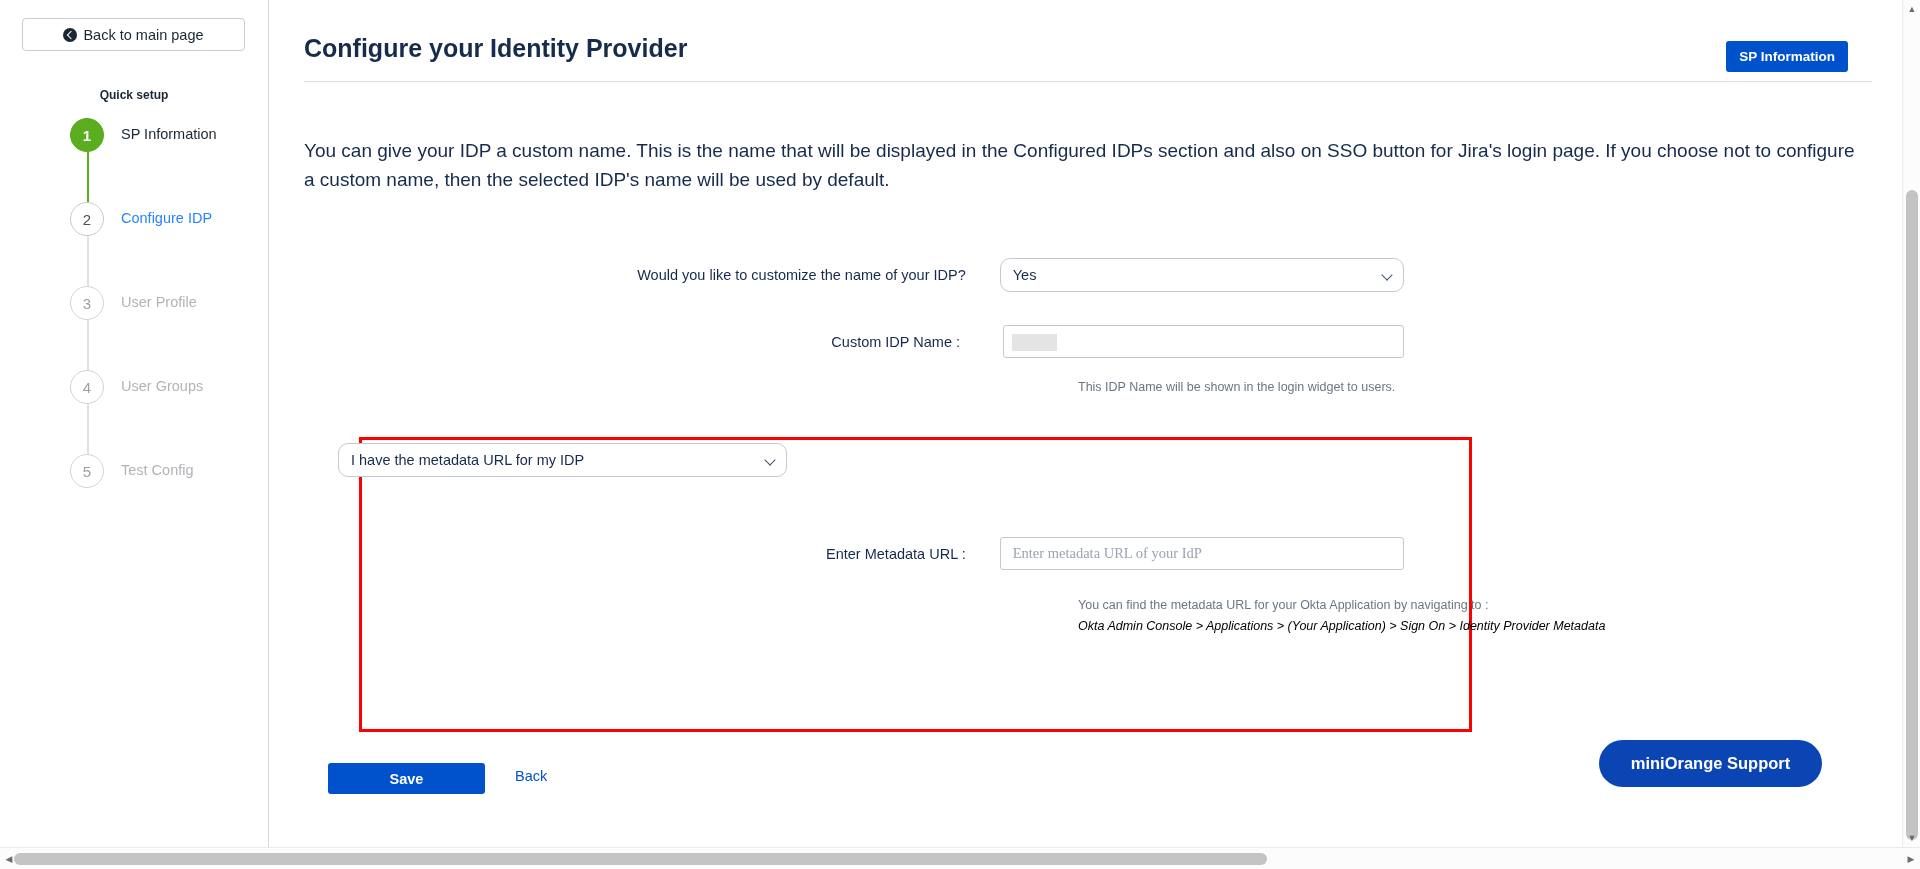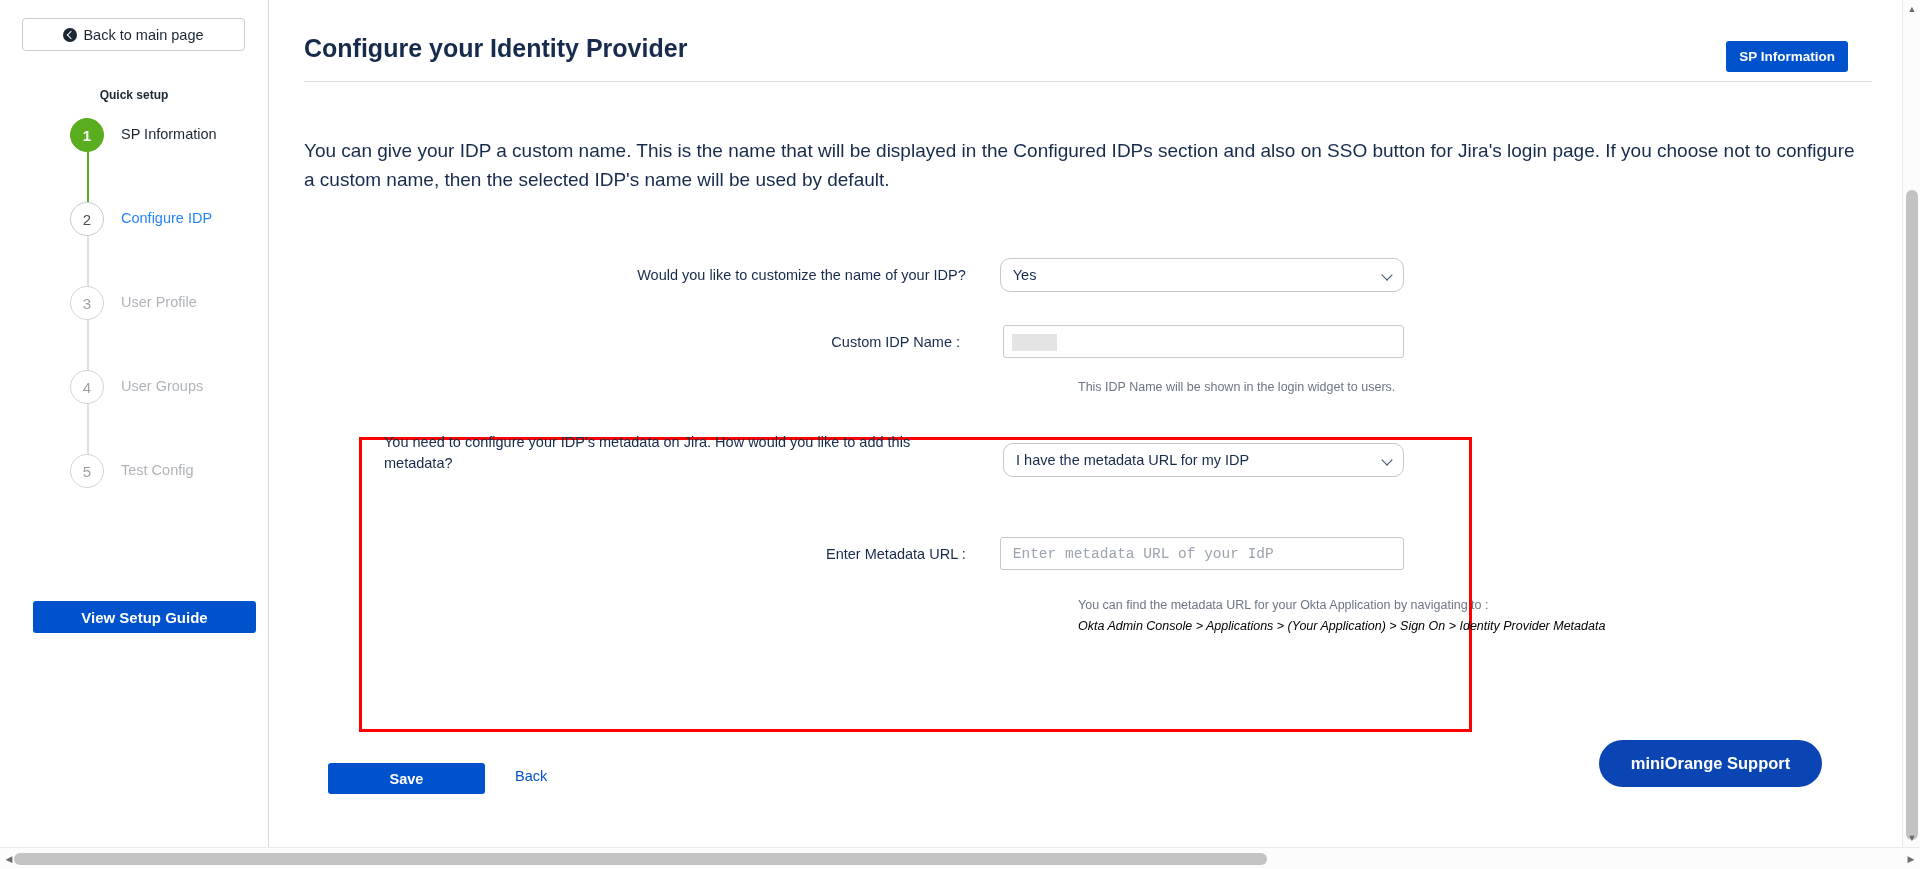--- a/index.html
+++ b/index.html
@@ -216,21 +216,21 @@
   }
   .text-input {
     width: 449px;
     height: 33px;
     border: 1px solid #c4c9d0;
     border-radius: 3px;
     background: #ffffff;
     font-size: 14.5px;
     color: #b91c1c;
     padding: 0 12px;
-    font-family: Liberation Mono, monospace;
+    font-family: Liberation Serif, serif;
   }
   .text-input::placeholder { color: #9aa3af; }
   .grey-fill {
     background-image: linear-gradient(#e4e4e4, #e4e4e4);
     background-repeat: no-repeat;
     background-size: 45px 17px;
     background-position: 8px 8px;
   }
   .helper {
     font-size: 12.5px;
@@ -370,21 +370,20 @@
         <div class="connector"></div>
         <div class="bubble">4</div>
         <div class="lbl">User Groups</div>
       </div>
       <div class="step">
         <div class="bubble">5</div>
         <div class="lbl">Test Config</div>
       </div>
     </div>
 
-    <button class="view-guide">View Setup Guide</button>
   </div>
 
   <div class="main">
 
     <div class="header-row">
       <div class="page-title">Configure your Identity Provider</div>
       <button class="sp-info-btn">SP Information</button>
     </div>
 
     <div class="intro">You can give your IDP a custom name. This is the name that will be displayed in the Configured IDPs section and also on SSO button for Jira's login page. If you choose not to configure a custom name, then the selected IDP's name will be used by default.</div>
@@ -399,21 +398,20 @@
 
     <div class="form-row" style="left:34px; top:325px; width:1100px;gap:9px;">
       <div class="form-label" style="width:740px;">Custom IDP Name :</div>
       <input class="text-input grey-fill" style="margin-left: 34px;" type="text" placeholder="">
     </div>
     <div class="helper" style="position:absolute; left:808px; top:380px;">This IDP Name will be shown in the login widget to users.</div>
 
     <div class="red-box"></div>
 
     <div class="form-row" style="left:34px; top:427px; width:1100px; align-items:flex-start;">
-      <div class="form-label" style="width:740px; text-align:left; padding-left:80px; line-height:1.45; padding-top:5px;">You need to configure your IDP's metadata on Jira. How would you like to add this metadata?</div>
       <div class="select-box" style="margin-left:34px; margin-top:16px;">
         <span>I have the metadata URL for my IDP</span>
         <span class="chev"></span>
       </div>
     </div>
 
     <div class="form-row" style="left:34px; top:537px; width:1100px;">
       <div class="form-label" style="width:740px;">Enter Metadata URL :</div>
       <input class="text-input" style="margin-left: 34px;" type="text" placeholder="Enter metadata URL of your IdP">
     </div>

